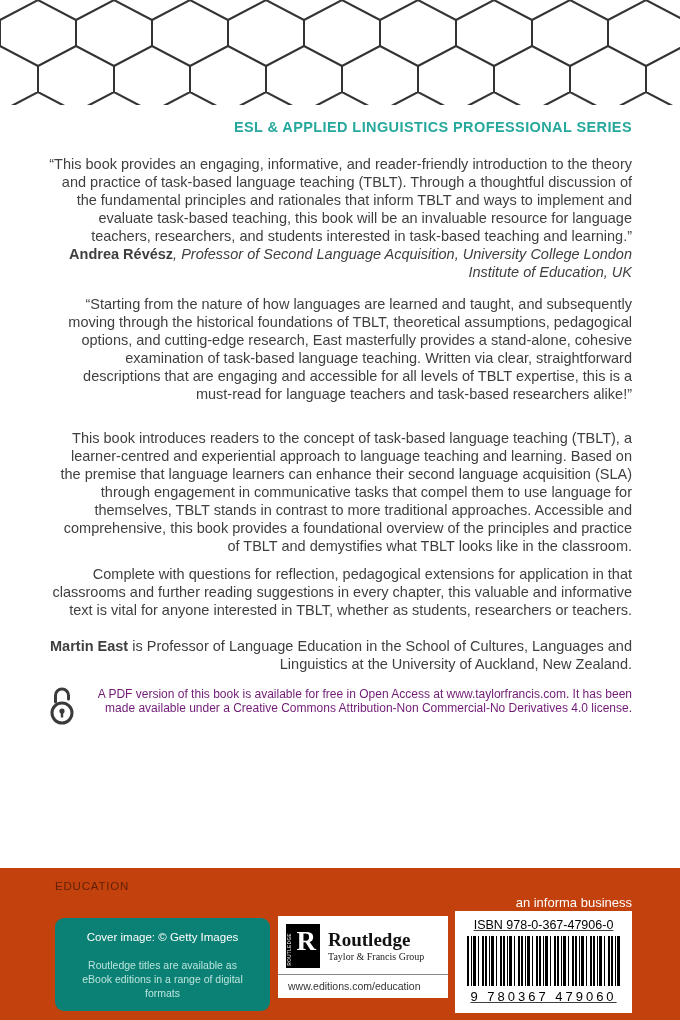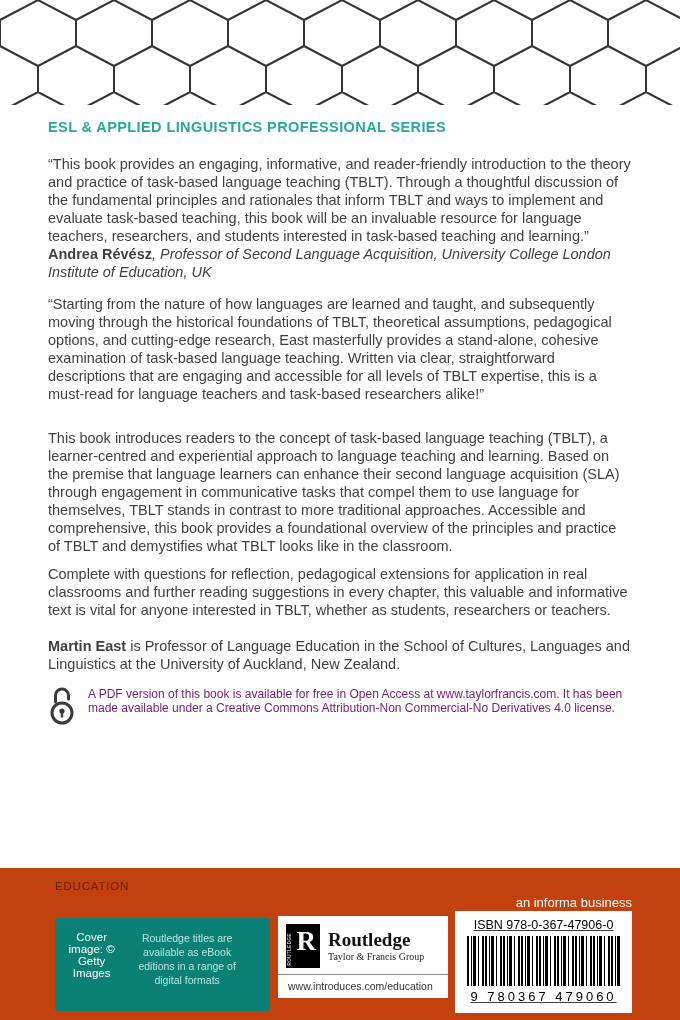--- a/index.html
+++ b/index.html
@@ -2,21 +2,21 @@
 <html><head>
 <meta charset="utf-8">
 <style>
   html,body{margin:0;padding:0}
   body{
     width:680px;height:1020px;position:relative;overflow:hidden;
     background:#ffffff;color:#3f3f3f;
     font-family:"Liberation Sans",sans-serif;
   }
   .pattern-wrap{display:block;width:680px;height:105px;background:#fff}
-  .content{padding:0 48px;}
+  .content{padding:0 48px;text-align:right;}
   .series{
     margin:14px 0 0;font-size:14.5px;font-weight:bold;color:#26a89c;
     letter-spacing:.4px;
   }
   p{margin:0;font-size:14.5px;line-height:18px}
   figure{margin:0}
   .qtext{margin-top:20px}
   .quote2 .qtext{margin-top:14px}
   .qattr{margin-top:0}
   .qauthor{font-weight:bold}
@@ -35,23 +35,24 @@
   }
   .category{
     position:absolute;left:55px;top:12px;font-size:11.5px;letter-spacing:.8px;
     color:rgba(0,0,0,0.5);
   }
   .informa{
     position:absolute;right:48px;top:27px;font-size:13px;color:#ffffff;
   }
   .cover-box{
     position:absolute;left:55px;top:50px;width:215px;height:93px;
-    background:#0b8074;display:flex;flex-direction:row;
+    background:#0b8074;display:flex;flex-direction:column;
     justify-content:space-between;box-sizing:border-box;padding:13px 12px 11px;
     text-align:center;
+    border-radius:9px;
   }
   .cover-credit{color:#ffffff;font-size:11.5px}
   .ebook-note{color:#b9e4de;font-size:10.5px;line-height:14px;margin:0 14px}
   .pub-box{
     position:absolute;left:278px;top:48px;width:170px;height:82px;
     background:#ffffff;box-sizing:border-box;display:flex;flex-direction:column;
   }
   .pub-top{flex:1;display:flex;align-items:center;gap:8px;padding:6px 8px 4px}
   .logo{position:relative;width:34px;height:44px;background:#000;flex:0 0 auto}
   .logo .R{
@@ -107,21 +108,21 @@
   <figure class="quote quote1">
     <p class="qtext">“This book provides an engaging, informative, and reader-friendly introduction to the theory and practice of task-based language teaching (TBLT). Through a thoughtful discussion of the fundamental principles and rationales that inform TBLT and ways to implement and evaluate task-based teaching, this book will be an invaluable resource for language teachers, researchers, and students interested in task-based teaching and learning.”</p>
     <p class="qattr"><span class="qauthor">Andrea Révész</span><span class="qaff">, Professor of Second Language Acquisition, University College London Institute of Education, UK</span></p>
   </figure>
 
   <figure class="quote quote2">
     <p class="qtext">“Starting from the nature of how languages are learned and taught, and subsequently moving through the historical foundations of TBLT, theoretical assumptions, pedagogical options, and cutting-edge research, East masterfully provides a stand-alone, cohesive examination of task-based language teaching. Written via clear, straightforward descriptions that are engaging and accessible for all levels of TBLT expertise, this is a must-read for language teachers and task-based researchers alike!”</p>
   </figure>
 
   <p class="desc1">This book introduces readers to the concept of task-based language teaching (TBLT), a learner-centred and experiential approach to language teaching and learning. Based on the premise that language learners can enhance their second language acquisition (SLA) through engagement in communicative tasks that compel them to use language for themselves, TBLT stands in contrast to more traditional approaches. Accessible and comprehensive, this book provides a foundational overview of the principles and practice of TBLT and demystifies what TBLT looks like in the classroom.</p>
-  <p class="desc2">Complete with questions for reflection, pedagogical extensions for application in real classrooms and further reading suggestions in every chapter, this valuable and informative text is vital for anyone interested in TBLT, whether as students, researchers or teachers.</p>
+  <p class="desc2">Complete with questions for reflection, pedagogical extensions for application in that classrooms and further reading suggestions in every chapter, this valuable and informative text is vital for anyone interested in TBLT, whether as students, researchers or teachers.</p>
 
   <p class="bio"><span class="bold">Martin East</span><span> is Professor of Language Education in the School of Cultures, Languages and Linguistics at the University of Auckland, New Zealand.</span></p>
 
   <div class="oa">
     <span>
       <svg width="28" height="42" viewBox="0 0 28 42" xmlns="http://www.w3.org/2000/svg">
         <path d="M7.5 17 V10.5 a6.5 6.5 0 0 1 13 0 V14" fill="none" stroke="#3a3a3a" stroke-width="3" stroke-linecap="round"></path>
         <circle cx="14" cy="28" r="10" fill="none" stroke="#3a3a3a" stroke-width="3"></circle>
         <circle cx="14" cy="26" r="2.6" fill="#3a3a3a"></circle>
         <rect x="12.8" y="26.5" width="2.4" height="6" fill="#3a3a3a"></rect>
@@ -146,21 +147,21 @@
     <div class="pub-top">
       <span class="logo">
         <span class="R">R</span>
         <span class="vert">ROUTLEDGE</span>
       </span>
       <span>
         <div class="pub-name">Routledge</div>
         <div class="pub-group">Taylor &amp; Francis Group</div>
       </span>
     </div>
-    <div class="pub-url">www.introduces.com/education</div>
+    <div class="pub-url">www.editions.com/education</div>
   </div>
 
   <div class="barcode-box">
     <div class="isbn-label">ISBN 978-0-367-47906-0</div>
     <div class="bars"></div>
     <div class="isbn-digits">9 780367 479060</div>
   </div>
 
 </div>
 

